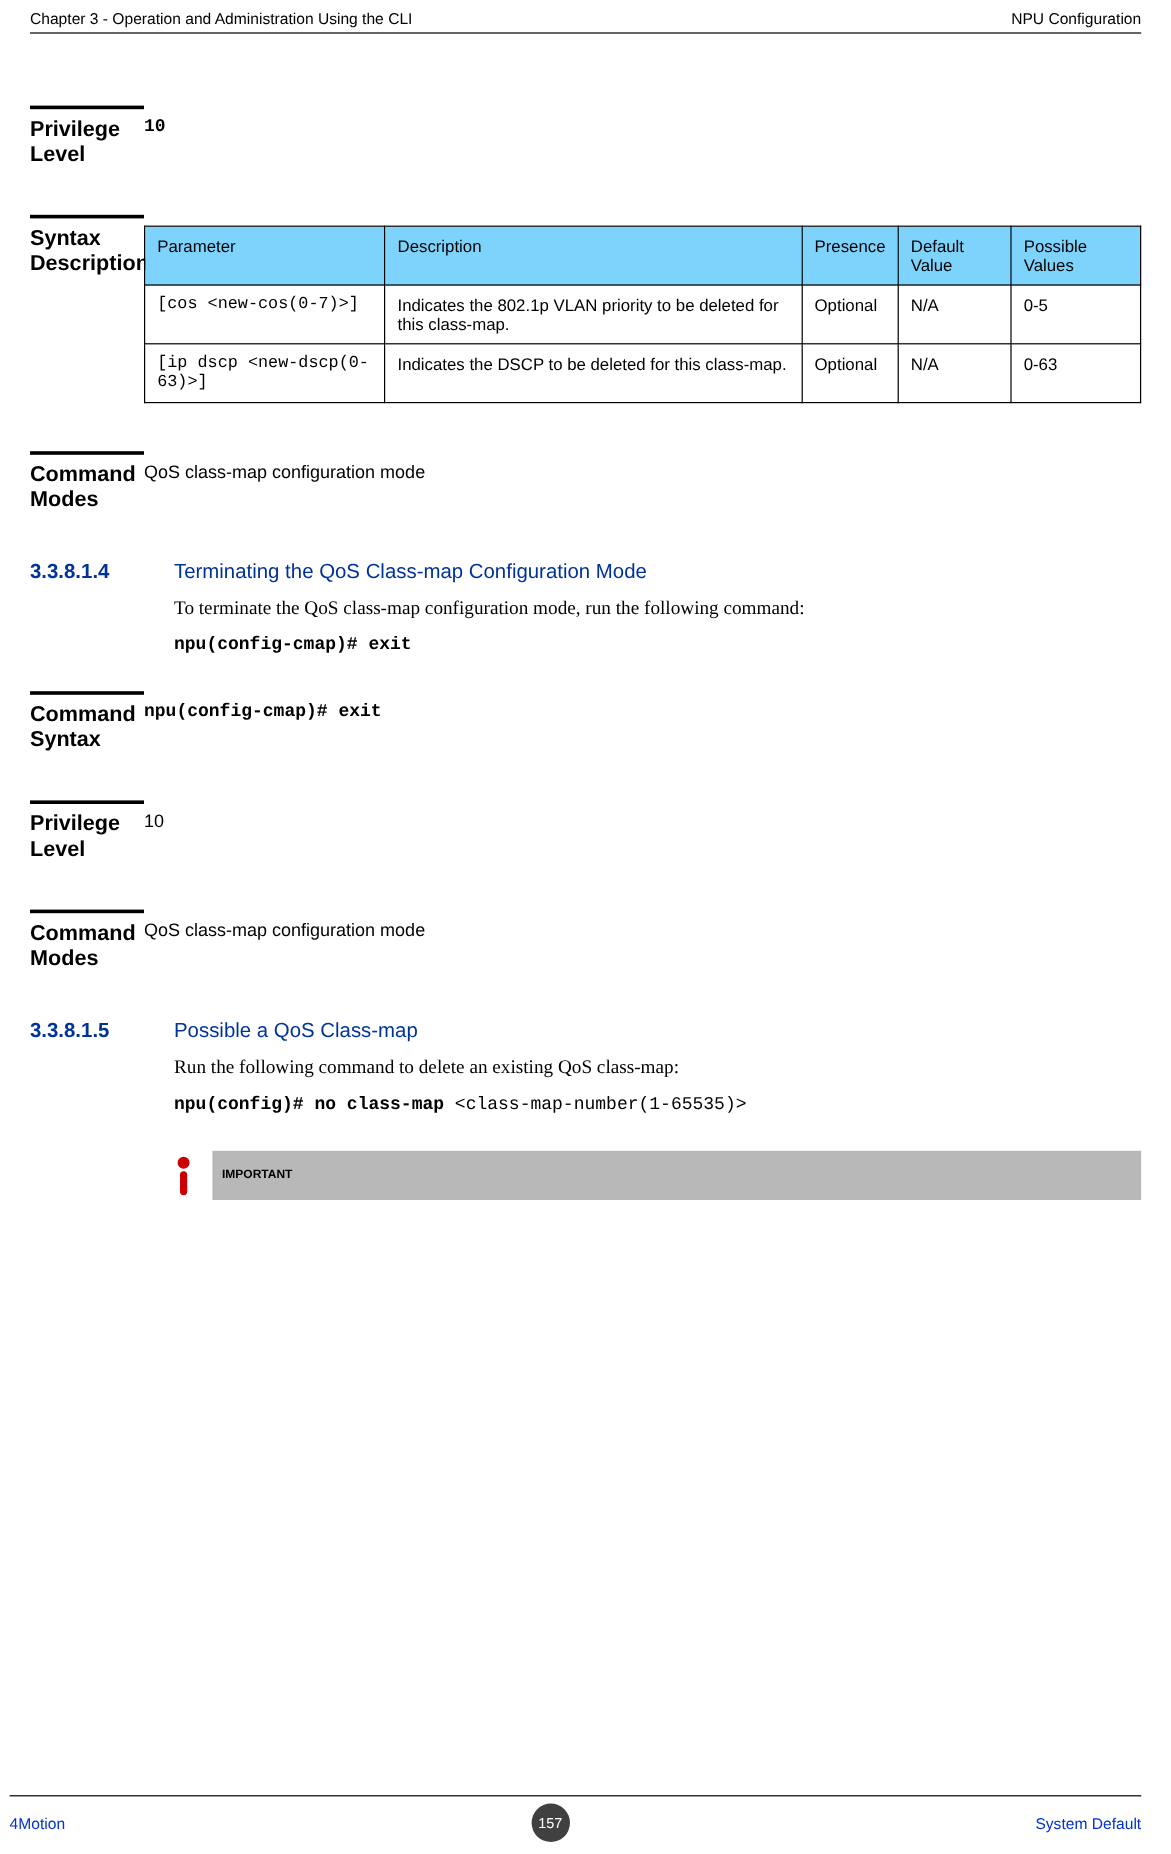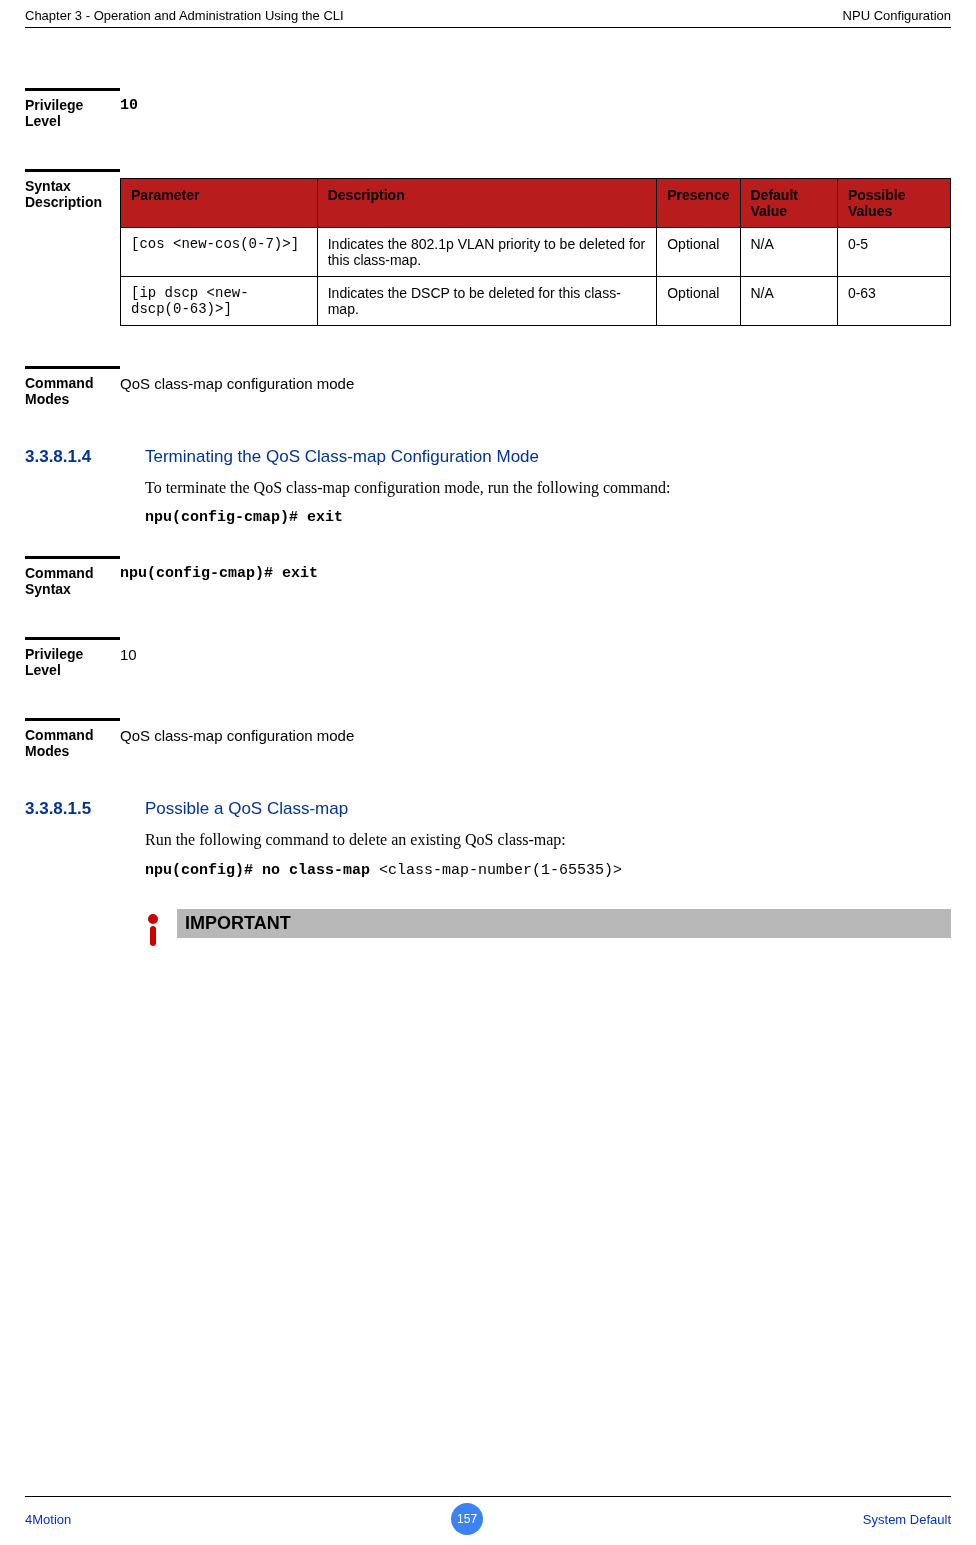--- a/index.html
+++ b/index.html
@@ -25,21 +25,21 @@
   }
   .def-block {
     display: flex;
     align-items: flex-start;
     margin-bottom: 40px;
   }
   .def-label-col {
     width: 95px;
     flex-shrink: 0;
     font-weight: bold;
-    font-size: 14px;
+    font-size: 18px;
     border-top: 3px solid #000;
     padding-top: 6px;
     padding-right: 10px;
   }
   .def-value-col {
     flex: 1;
     padding-top: 9px;
     font-size: 15px;
   }
   .def-value-col.bold { font-weight: bold; font-family: "Courier New", monospace; font-size: 15px;}
@@ -48,22 +48,22 @@
     width: 100%;
     font-size: 14px;
   }
   .syntax-table th, .syntax-table td {
     border: 1px solid #000;
     padding: 8px 10px;
     text-align: left;
     vertical-align: top;
   }
   .syntax-table th {
-    font-weight: bold;
-    background: #b91c1c;
+    font-weight: normal;
+    background: #7dd3fc;
   }
   .monotext { font-family: "Courier New", monospace; font-size: 14px; }
   .section-row {
     display: flex;
     margin: 30px 0 10px 0;
   }
   .section-num-col {
     width: 120px;
     flex-shrink: 0;
     font-weight: bold;
@@ -100,43 +100,43 @@
   .important-icon {
     width: 20px;
     flex-shrink: 0;
     padding-top: 4px;
   }
   .important-icon svg { display:block; }
   .important-content { flex:1; }
   .important-header {
     background: #b8b8b8;
     font-weight: bold;
-    padding: 4px 8px;
-    font-size: 18px;
+    padding: 15px 8px;
+    font-size: 10px;
     margin-bottom: 20px;
   }
   .important-body {
     font-size: 14px;
     line-height: 1.4;
   }
   .bottom-footer {
     position: absolute;
     bottom: 10px;
-    left: 25px;
+    left: 8px;
     right: 25px;
     border-top: 1px solid #000;
     padding-top: 6px;
     display: flex;
     justify-content: space-between;
     align-items: center;
     font-size: 13px;
     color: #0033cc;
   }
   .page-badge {
-    background: #3b82f6;
+    background: #404040;
     color: #fff;
     border-radius: 50%;
     width: 32px;
     height: 32px;
     display: flex;
     align-items: center;
     justify-content: center;
     font-size: 12px;
   }
   .sec2-block { margin-top: 35px; }

